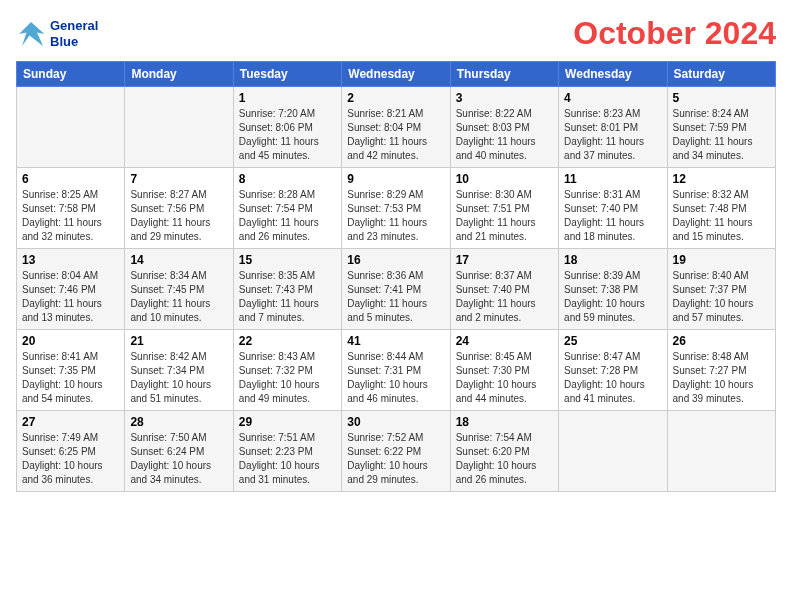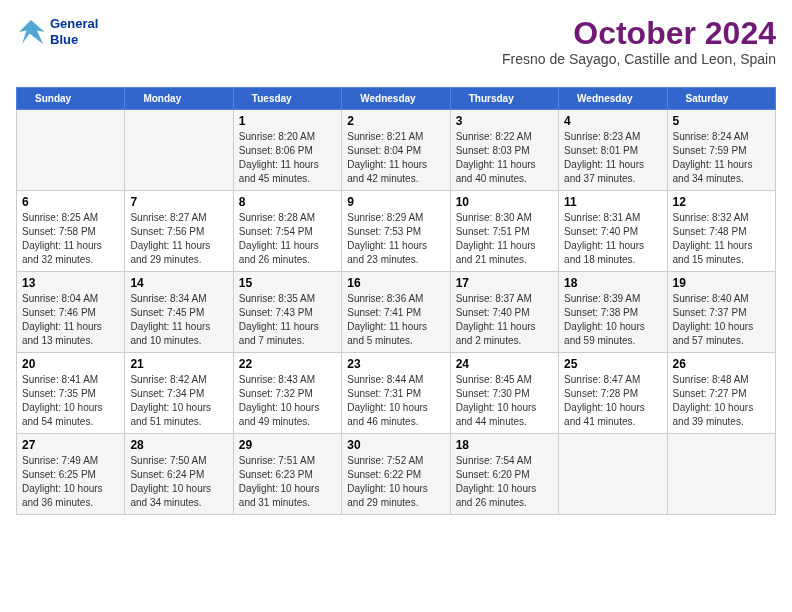--- a/index.html
+++ b/index.html
@@ -6,22 +6,22 @@
     body {
       font-family: Arial, sans-serif;
       background: #fff;
       width: 792px;
       min-height: 612px;
       padding: 16px;
     }
     .header {
       display: flex;
       justify-content: space-between;
-      align-items: flex-start;
-      margin-bottom: 20px;
+      align-items: center;
+      margin-bottom: 10px;
     }
     .logo {
       display: flex;
       align-items: center;
       gap: 4px;
     }
     .logo-text {
       font-size: 13px;
       font-weight: bold;
       color: #003399;
@@ -30,38 +30,38 @@
     .logo-bird {
       width: 30px;
       height: 28px;
     }
     .title-block {
       text-align: right;
     }
     .month-title {
       font-size: 32px;
       font-weight: bold;
-      color: #701a75;
+      color: #ef4444;
       line-height: 1.1;
     }
     .subtitle {
       font-size: 14px;
       color: #444;
     }
     table {
       width: 100%;
       border-collapse: collapse;
       font-size: 11px;
     }
     thead tr th {
       background-color: #3366cc;
       color: #fff;
       text-align: left;
-      padding: 5px 18px;
-      font-size: 10px;
+      padding: 5px 6px;
+      font-size: 12px;
       border: 1px solid #5580dd;
     }
     tbody tr td {
       vertical-align: top;
       border: 1px solid #ccc;
       padding: 4px 5px;
       width: calc(100% / 7);
       min-height: 80px;
       height: 80px;
     }
@@ -94,21 +94,20 @@
     <svg class="logo-bird" viewBox="0 0 40 36" xmlns="http://www.w3.org/2000/svg">
       <polygon points="20,2 38,18 28,16 36,34 18,20 8,34 14,16 4,18" fill="#3399cc" opacity="0.85"></polygon>
     </svg>
     <div class="logo-text">
       <div>General</div>
       <div>Blue</div>
     </div>
   </div>
   <div class="title-block">
     <div class="month-title">October 2024</div>
-    <div class="subtitle">Fresno de Sayago, Castille and Leon, Spain</div>
   </div>
 </div>
 
 <table>
   <thead>
     <tr id="days-header">
     <th>Sunday</th>
         <th>Monday</th>
         <th>Tuesday</th>
         <th>Wednesday</th>
@@ -116,21 +115,21 @@
         <th>Wednesday</th>
         <th>Saturday</th>
       </tr>
   </thead>
   <tbody id="calendar-body">
   <tr>
         <td class="empty-cell"></td>
         <td class="empty-cell"></td>
         <td>
           <span class="day-num">1</span>
-          <div class="day-info">Sunrise: 8:20 AM
+          <div class="day-info">Sunrise: 7:20 AM
 Sunset: 8:06 PM
 Daylight: 11 hours and 45 minutes.</div>
         </td>
         <td>
           <span class="day-num">2</span>
           <div class="day-info">Sunrise: 8:21 AM
 Sunset: 8:04 PM
 Daylight: 11 hours and 42 minutes.</div>
         </td>
         <td>
@@ -253,21 +252,21 @@
 Sunset: 7:34 PM
 Daylight: 10 hours and 51 minutes.</div>
         </td>
         <td>
           <span class="day-num">22</span>
           <div class="day-info">Sunrise: 8:43 AM
 Sunset: 7:32 PM
 Daylight: 10 hours and 49 minutes.</div>
         </td>
         <td>
-          <span class="day-num">23</span>
+          <span class="day-num">41</span>
           <div class="day-info">Sunrise: 8:44 AM
 Sunset: 7:31 PM
 Daylight: 10 hours and 46 minutes.</div>
         </td>
         <td>
           <span class="day-num">24</span>
           <div class="day-info">Sunrise: 8:45 AM
 Sunset: 7:30 PM
 Daylight: 10 hours and 44 minutes.</div>
         </td>
@@ -293,21 +292,21 @@
         </td>
         <td>
           <span class="day-num">28</span>
           <div class="day-info">Sunrise: 7:50 AM
 Sunset: 6:24 PM
 Daylight: 10 hours and 34 minutes.</div>
         </td>
         <td>
           <span class="day-num">29</span>
           <div class="day-info">Sunrise: 7:51 AM
-Sunset: 6:23 PM
+Sunset: 2:23 PM
 Daylight: 10 hours and 31 minutes.</div>
         </td>
         <td>
           <span class="day-num">30</span>
           <div class="day-info">Sunrise: 7:52 AM
 Sunset: 6:22 PM
 Daylight: 10 hours and 29 minutes.</div>
         </td>
         <td>
           <span class="day-num">18</span>

